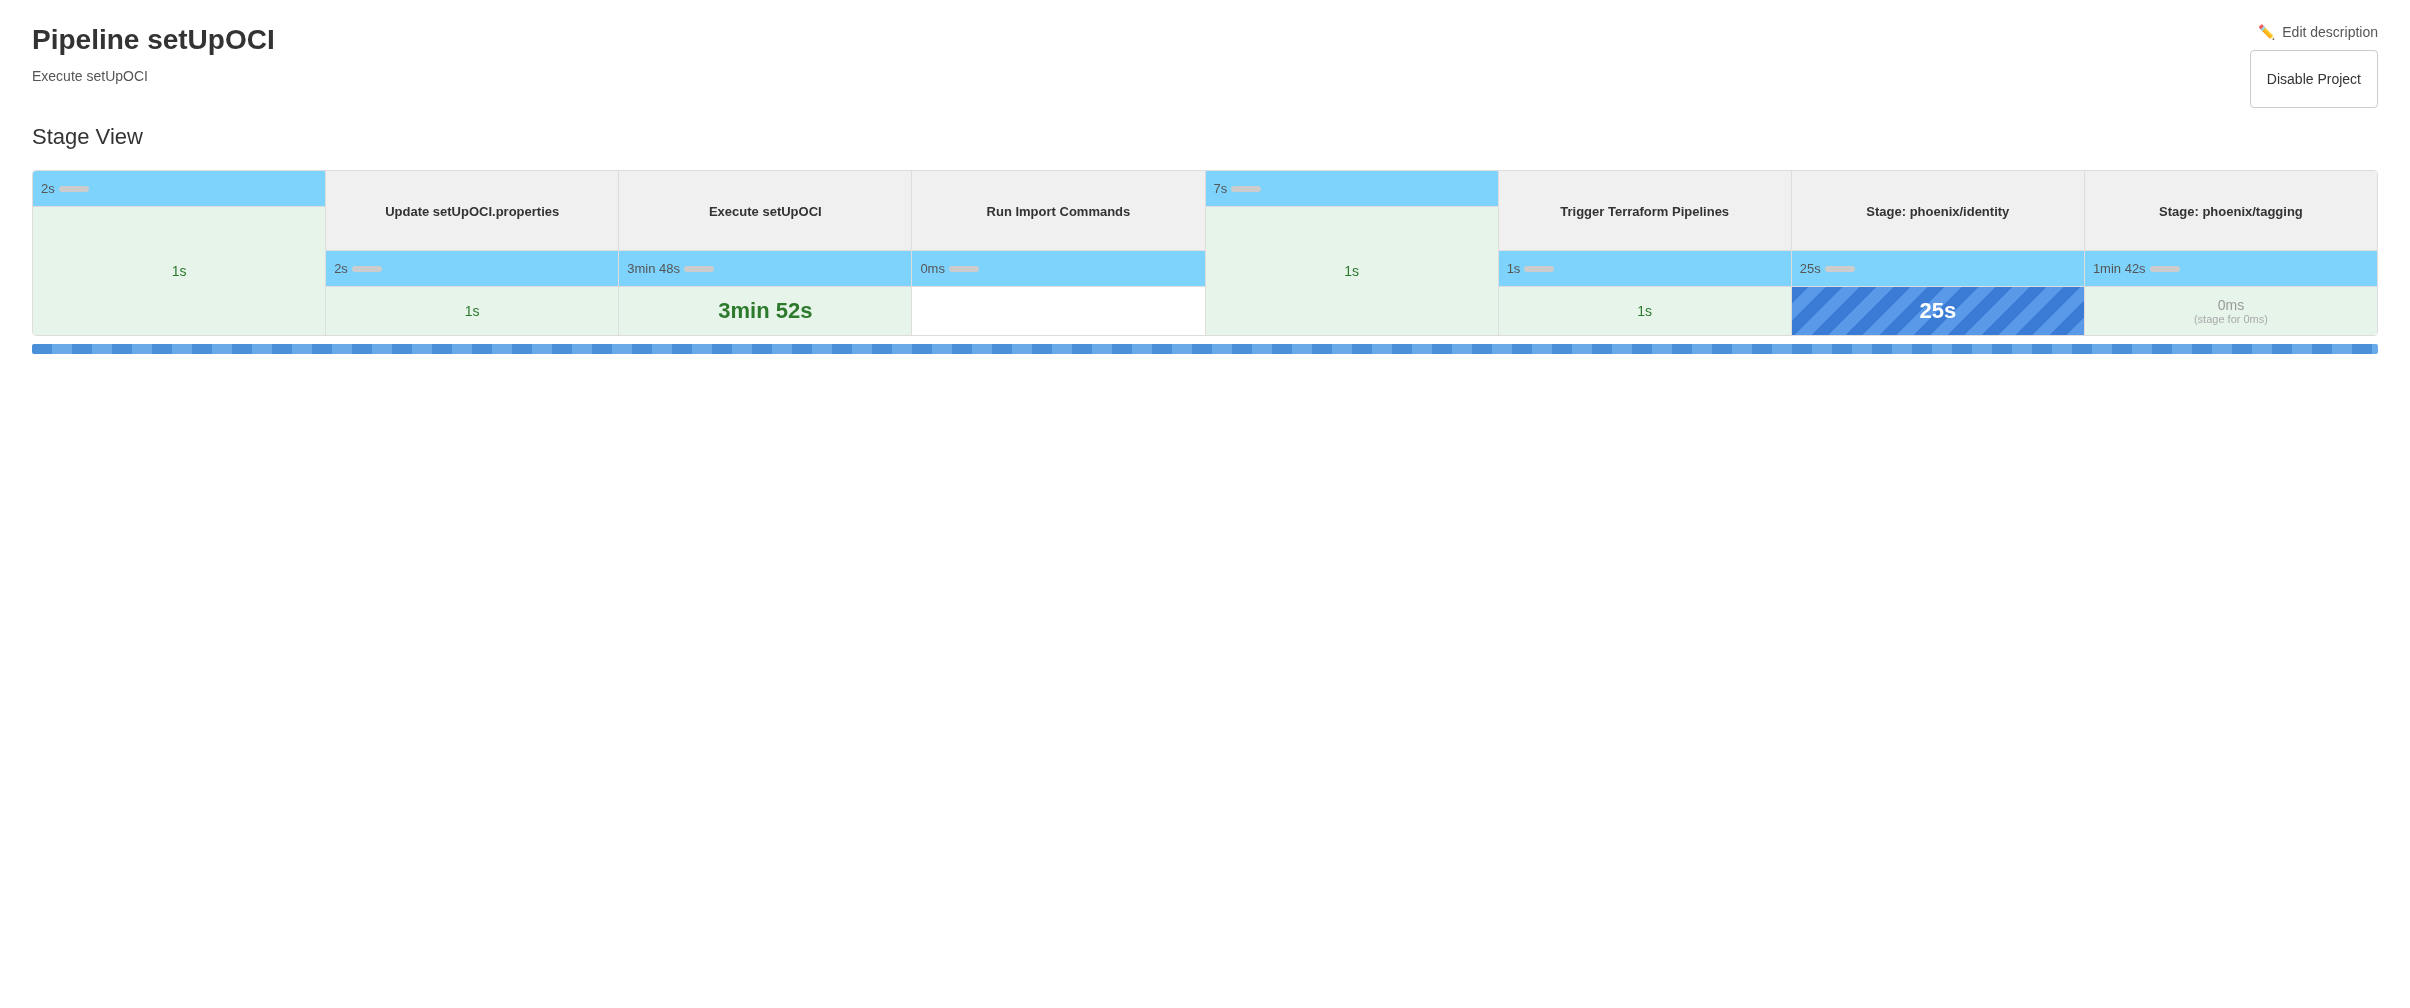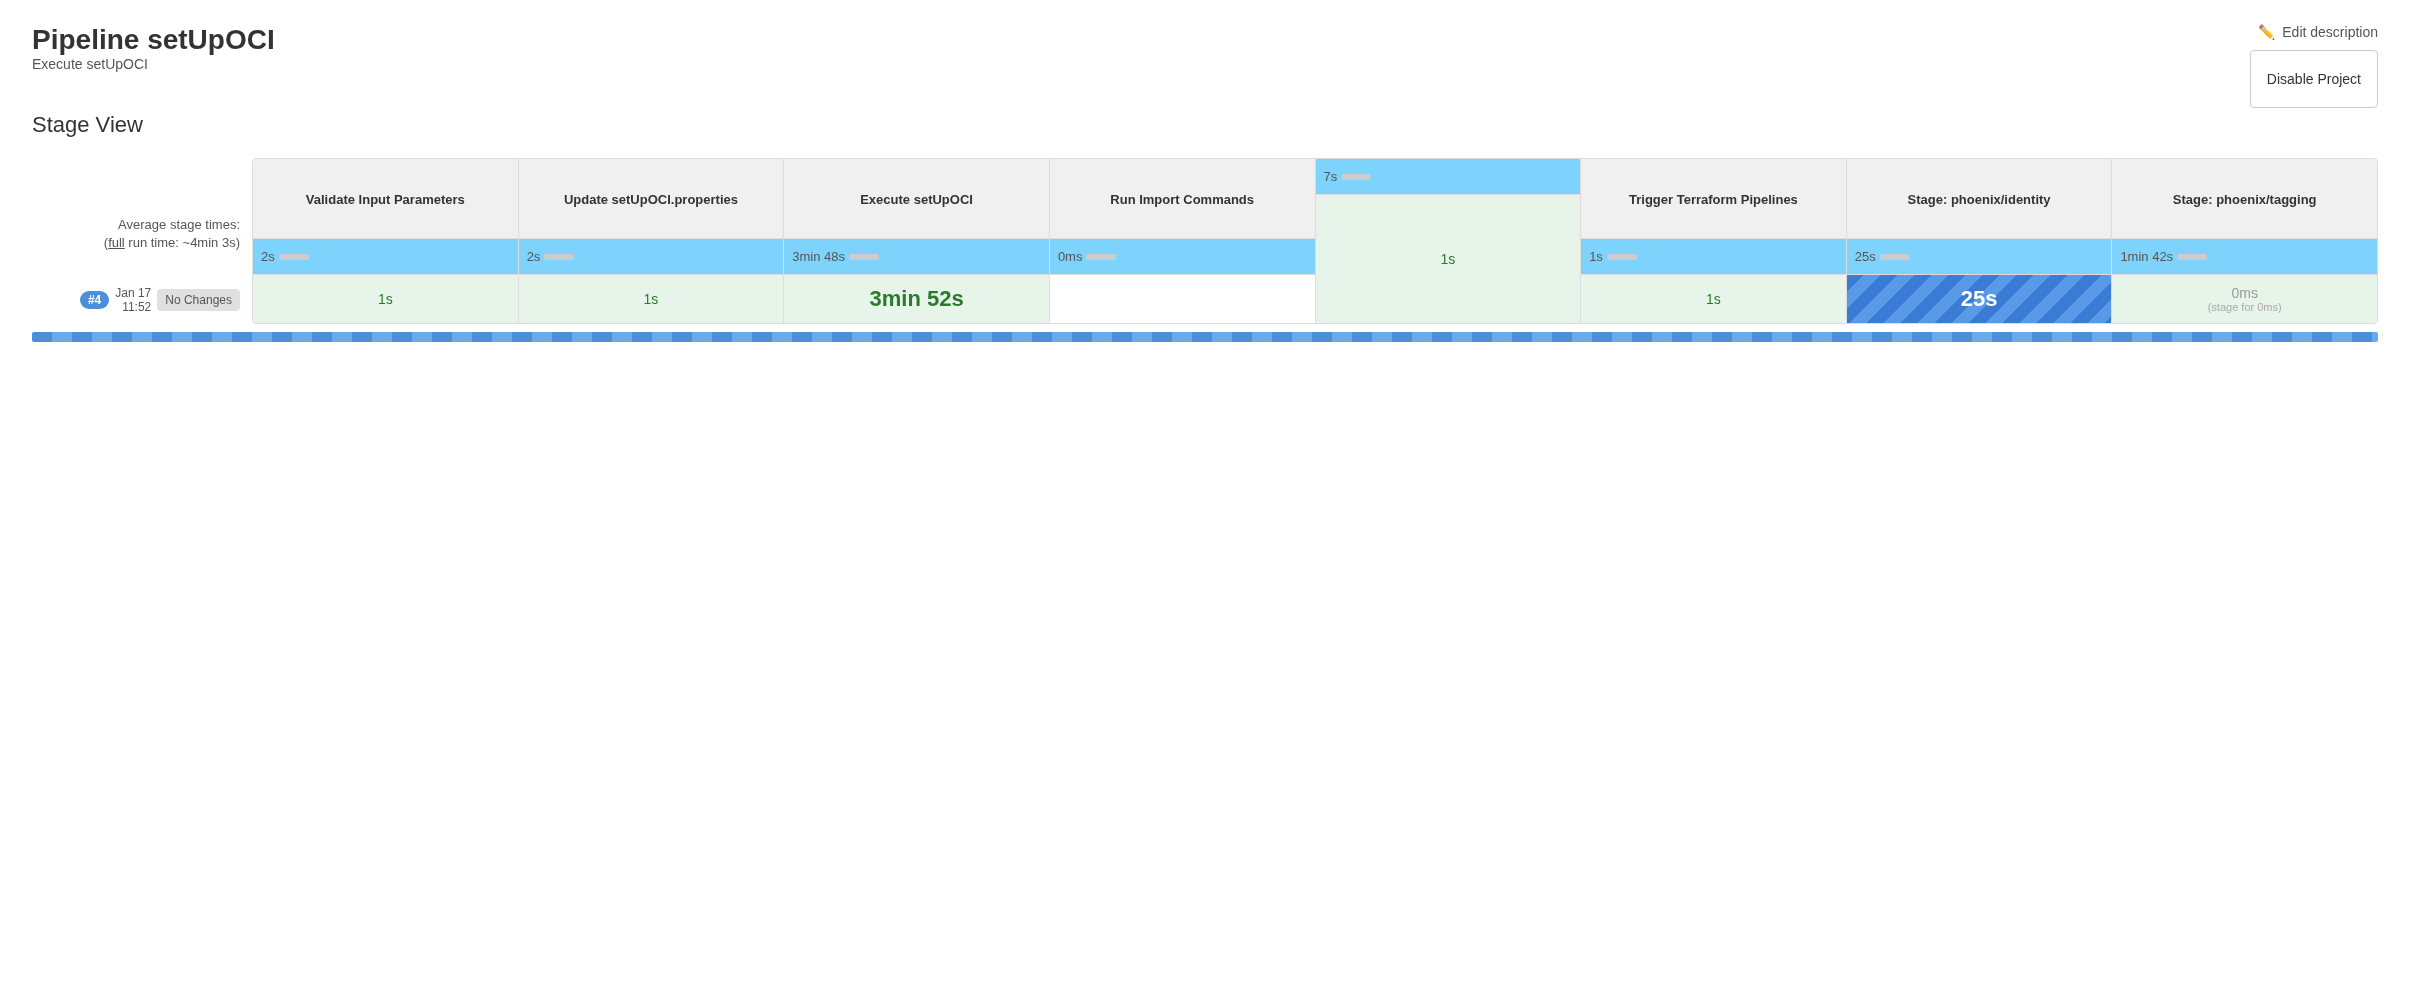--- a/index.html
+++ b/index.html
@@ -10,21 +10,21 @@
       font-size: 14px;
     }
     .page-container {
       padding: 24px 32px;
       max-width: 2410px;
       position: relative;
     }
     .page-title {
       font-size: 28px;
       font-weight: 700;
-      margin-bottom: 0;
+      margin-bottom: 12px;
     }
     .page-subtitle {
       font-size: 14px;
       color: #555;
       margin-bottom: 16px;
     }
     .top-actions {
       position: absolute;
       top: 24px;
       right: 32px;
@@ -226,38 +226,23 @@
     <button class="edit-description">
       <span class="pencil-icon">✏️</span>
       <span>Edit description</span>
     </button>
     <button class="disable-btn">Disable Project</button>
   </div>
 
   <h2 class="section-title">Stage View</h2>
 
   <div class="stage-view-container">
-    <div class="left-info">
-      <div class="avg-times-label">
-        <span>Average stage times:</span><br>
-        <span>(<u>full</u> run time: ~4min 3s)</span>
-      </div>
-      <div class="run-item">
-        <span class="run-badge">#4</span>
-        <div class="run-date">
-          <div>Jan 17</div>
-          <div>11:52</div>
-        </div>
-        <span class="no-changes-badge">No Changes</span>
-      </div>
-    </div>
 
     <div class="stages-grid" id="stages-grid">
     <div class="stage-col">
-          <div class="stage-header">Validate Input Parameters</div>
           <div class="avg-time-cell">
             <span>2s</span>
             <div class="avg-bar"></div>
           </div>
           <div class="run-time-cell">
             <span>1s</span>
           </div>
         </div>
         <div class="stage-col">
           <div class="stage-header">Update setUpOCI.properties</div>

